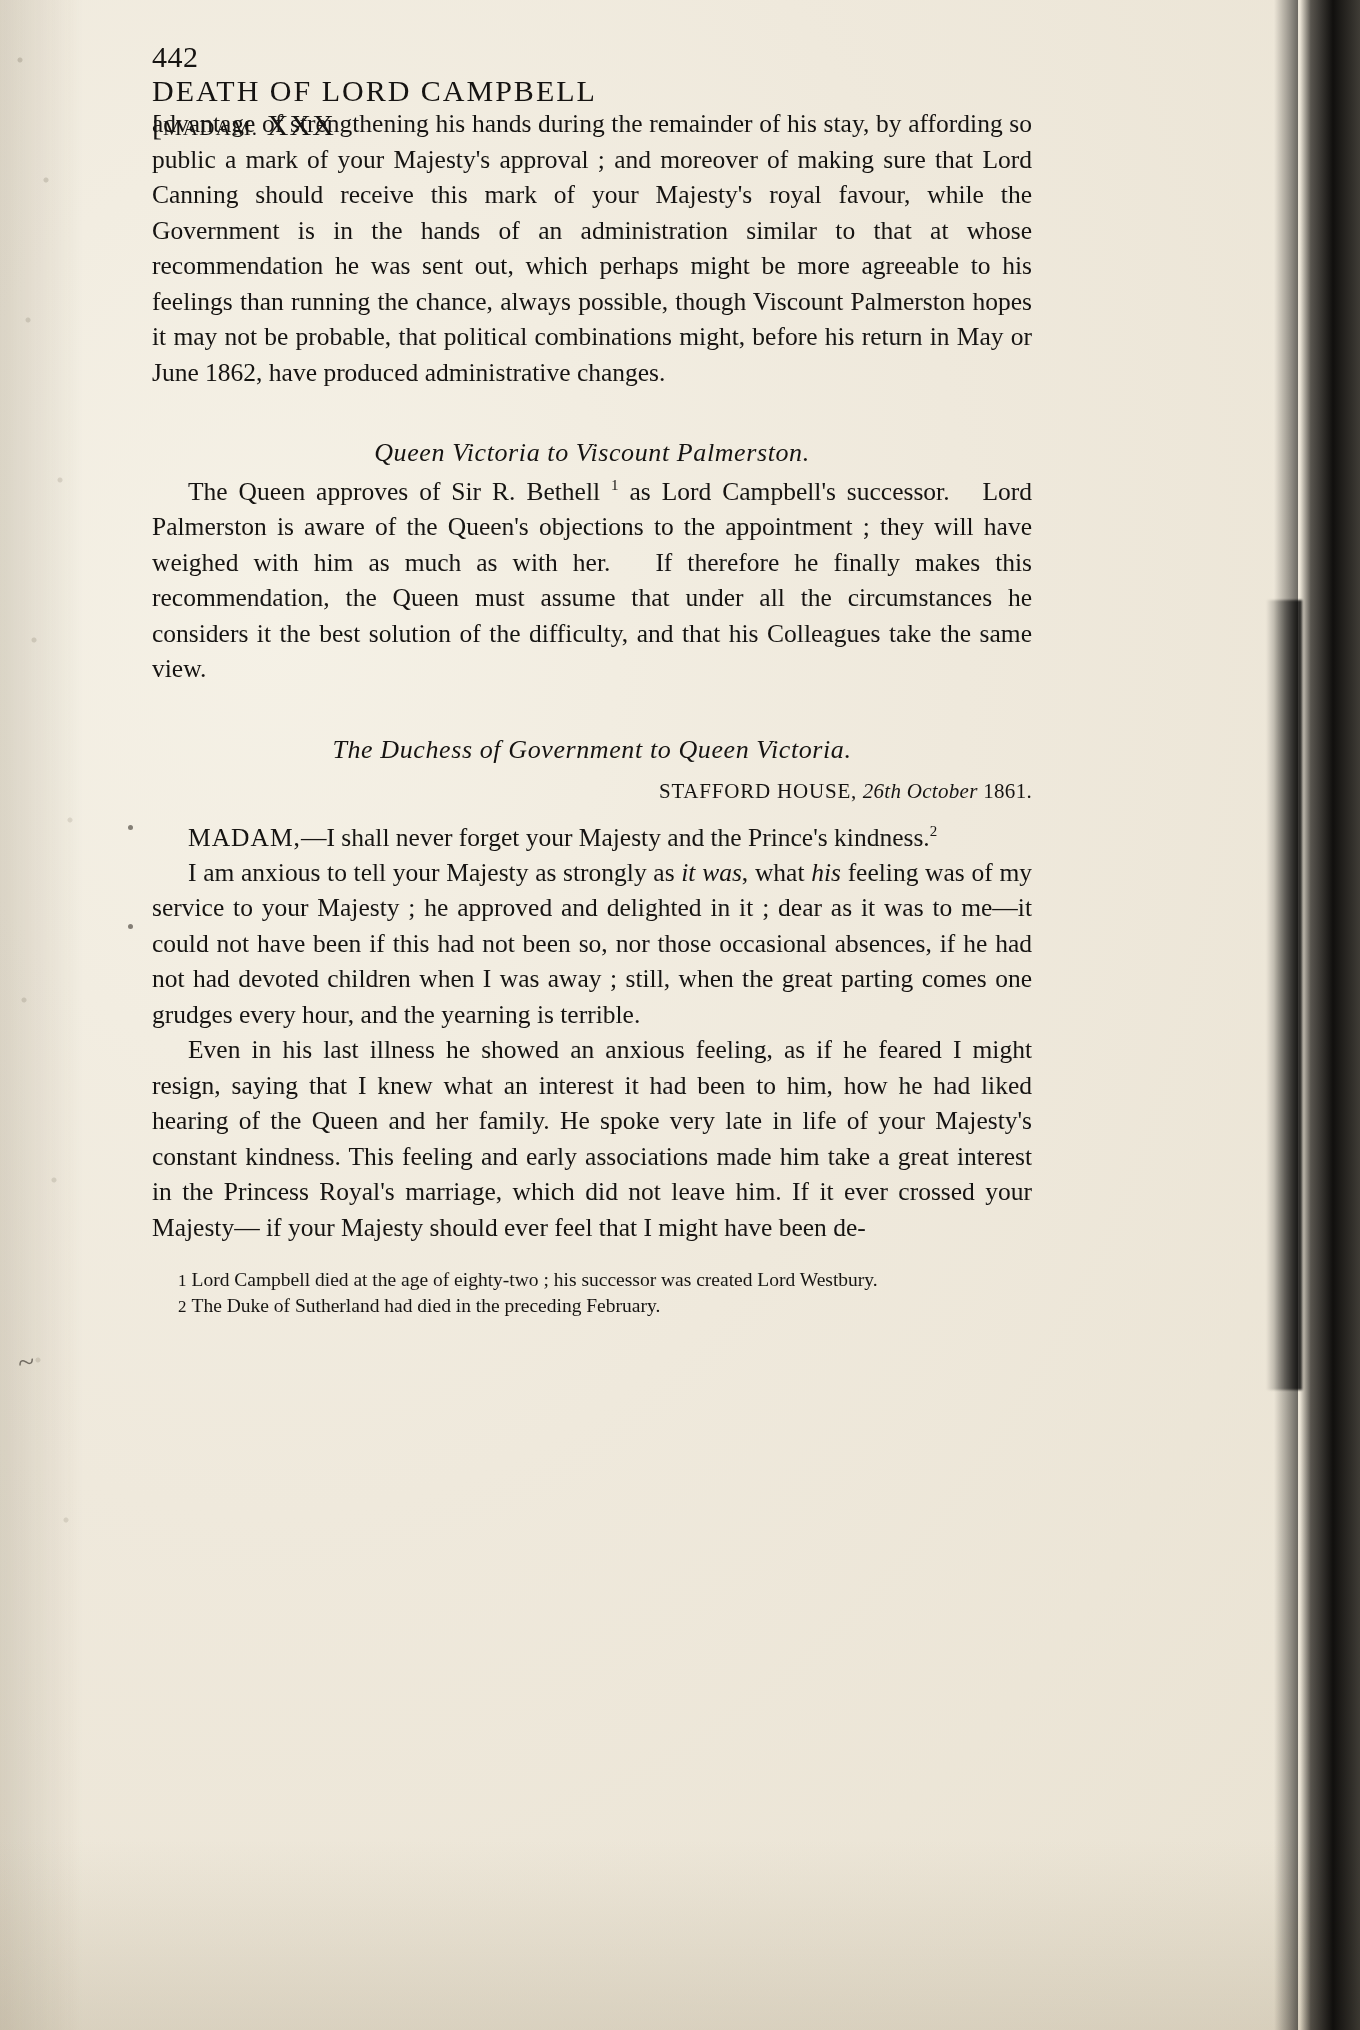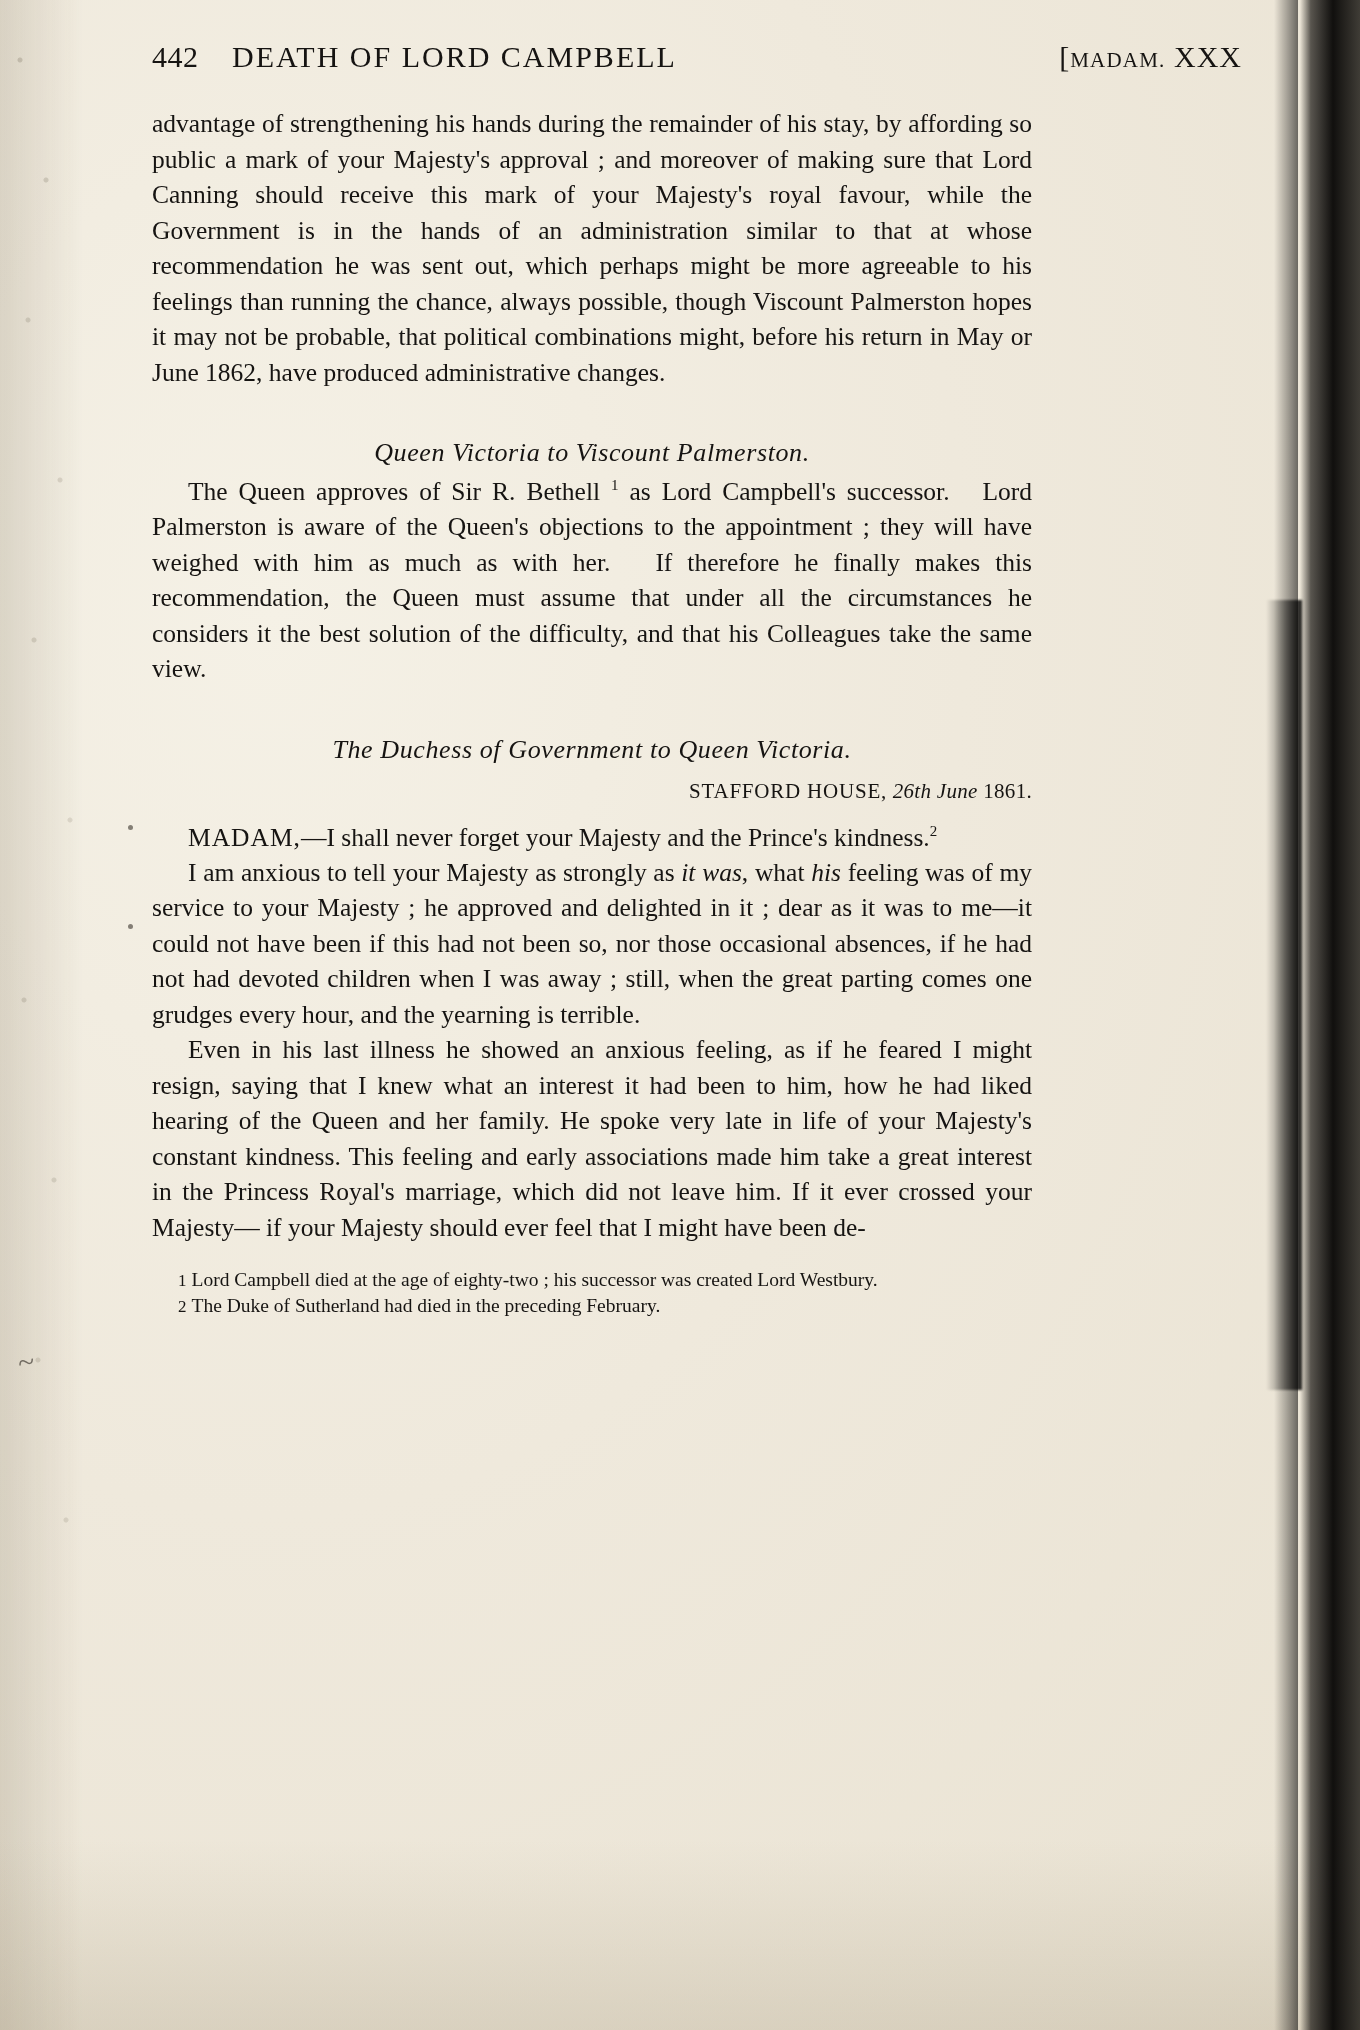--- a/index.html
+++ b/index.html
@@ -83,20 +83,21 @@
   }
 
   
   .running-head {
     display: flex;
     align-items: baseline;
     font-size: 30px;
     letter-spacing: .5px;
     margin-bottom: 26px;
     height: 40px;
+    flex-direction: column;
   }
   .folio {
     width: 120px;
     font-size: 30px;
   }
   .head-title {
     flex: 1;
     font-size: 30px;
     letter-spacing: 2px;
     margin-left: -40px;
@@ -202,21 +203,21 @@
     <p class="body">advantage of strengthening his hands during the remainder of his stay, by affording so public a mark of your Majesty's approval ; and moreover of making sure that Lord Canning should receive this mark of your Majesty's royal favour, while the Government is in the hands of an administration similar to that at whose recommendation he was sent out, which perhaps might be more agreeable to his feelings than running the chance, always possible, though Viscount Palmerston hopes it may not be probable, that political combinations might, before his return in May or June 1862, have produced administrative changes.</p>
   </div>
 
   <div class="letter-title">Queen Victoria to Viscount Palmerston.</div>
 
   <p class="body indent">The Queen approves of Sir R. Bethell <sup>1</sup> as Lord Campbell's successor.&nbsp;&nbsp; Lord Palmerston is aware of the Queen's objections to the appointment ; they will have weighed with him as much as with her.&nbsp;&nbsp; If therefore he finally makes this recommendation, the Queen must assume that under all the circumstances he considers it the best solution of the difficulty, and that his Colleagues take the same view.</p>
 
   <div class="letter-title">The Duchess of Government to Queen Victoria.</div>
   <div class="dateline">
     <span class="sc">STAFFORD HOUSE,</span>
-    <span class="it">26th June</span>
+    <span class="it">26th October</span>
     <span>1861.</span>
   </div>
 
   <p class="body indent"><span class="madam">MADAM,</span>—I shall never forget your Majesty and the Prince's kindness.<sup>2</sup></p>
 
   <p class="body indent">I am anxious to tell your Majesty as strongly as <i>it was</i>, what <i>his</i> feeling was of my service to your Majesty ; he approved and delighted in it ; dear as it was to me—it could not have been if this had not been so, nor those occasional absences, if he had not had devoted children when I was away ; still, when the great parting comes one grudges every hour, and the yearning is terrible.</p>
 
   <p class="body indent">Even in his last illness he showed an anxious feeling, as if he feared I might resign, saying that I knew what an interest it had been to him, how he had liked hearing of the Queen and her family.   He spoke very late in life of your Majesty's constant kindness.   This feeling and early associations made him take a great interest in the Princess Royal's marriage, which did not leave him.   If it ever crossed your Majesty— if your Majesty should ever feel that I might have been de-</p>
 
   <div class="footnotes">

